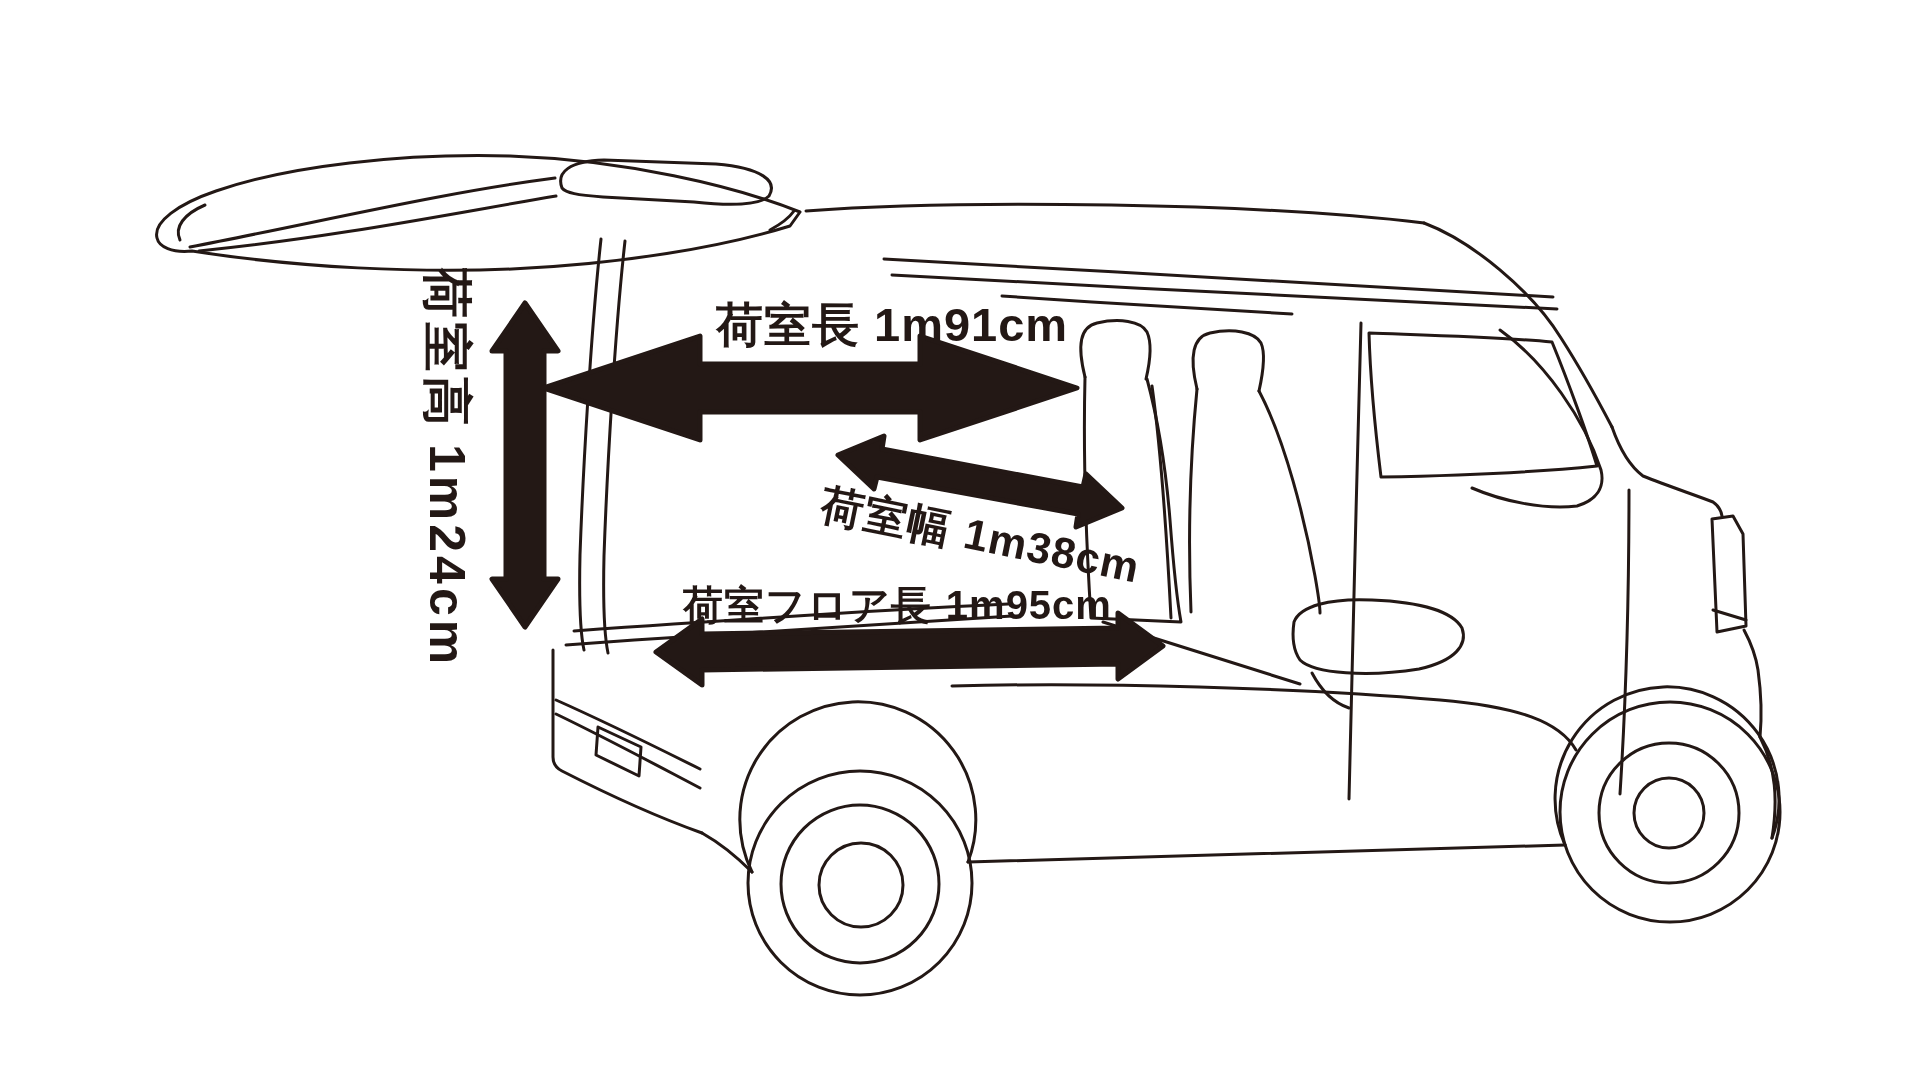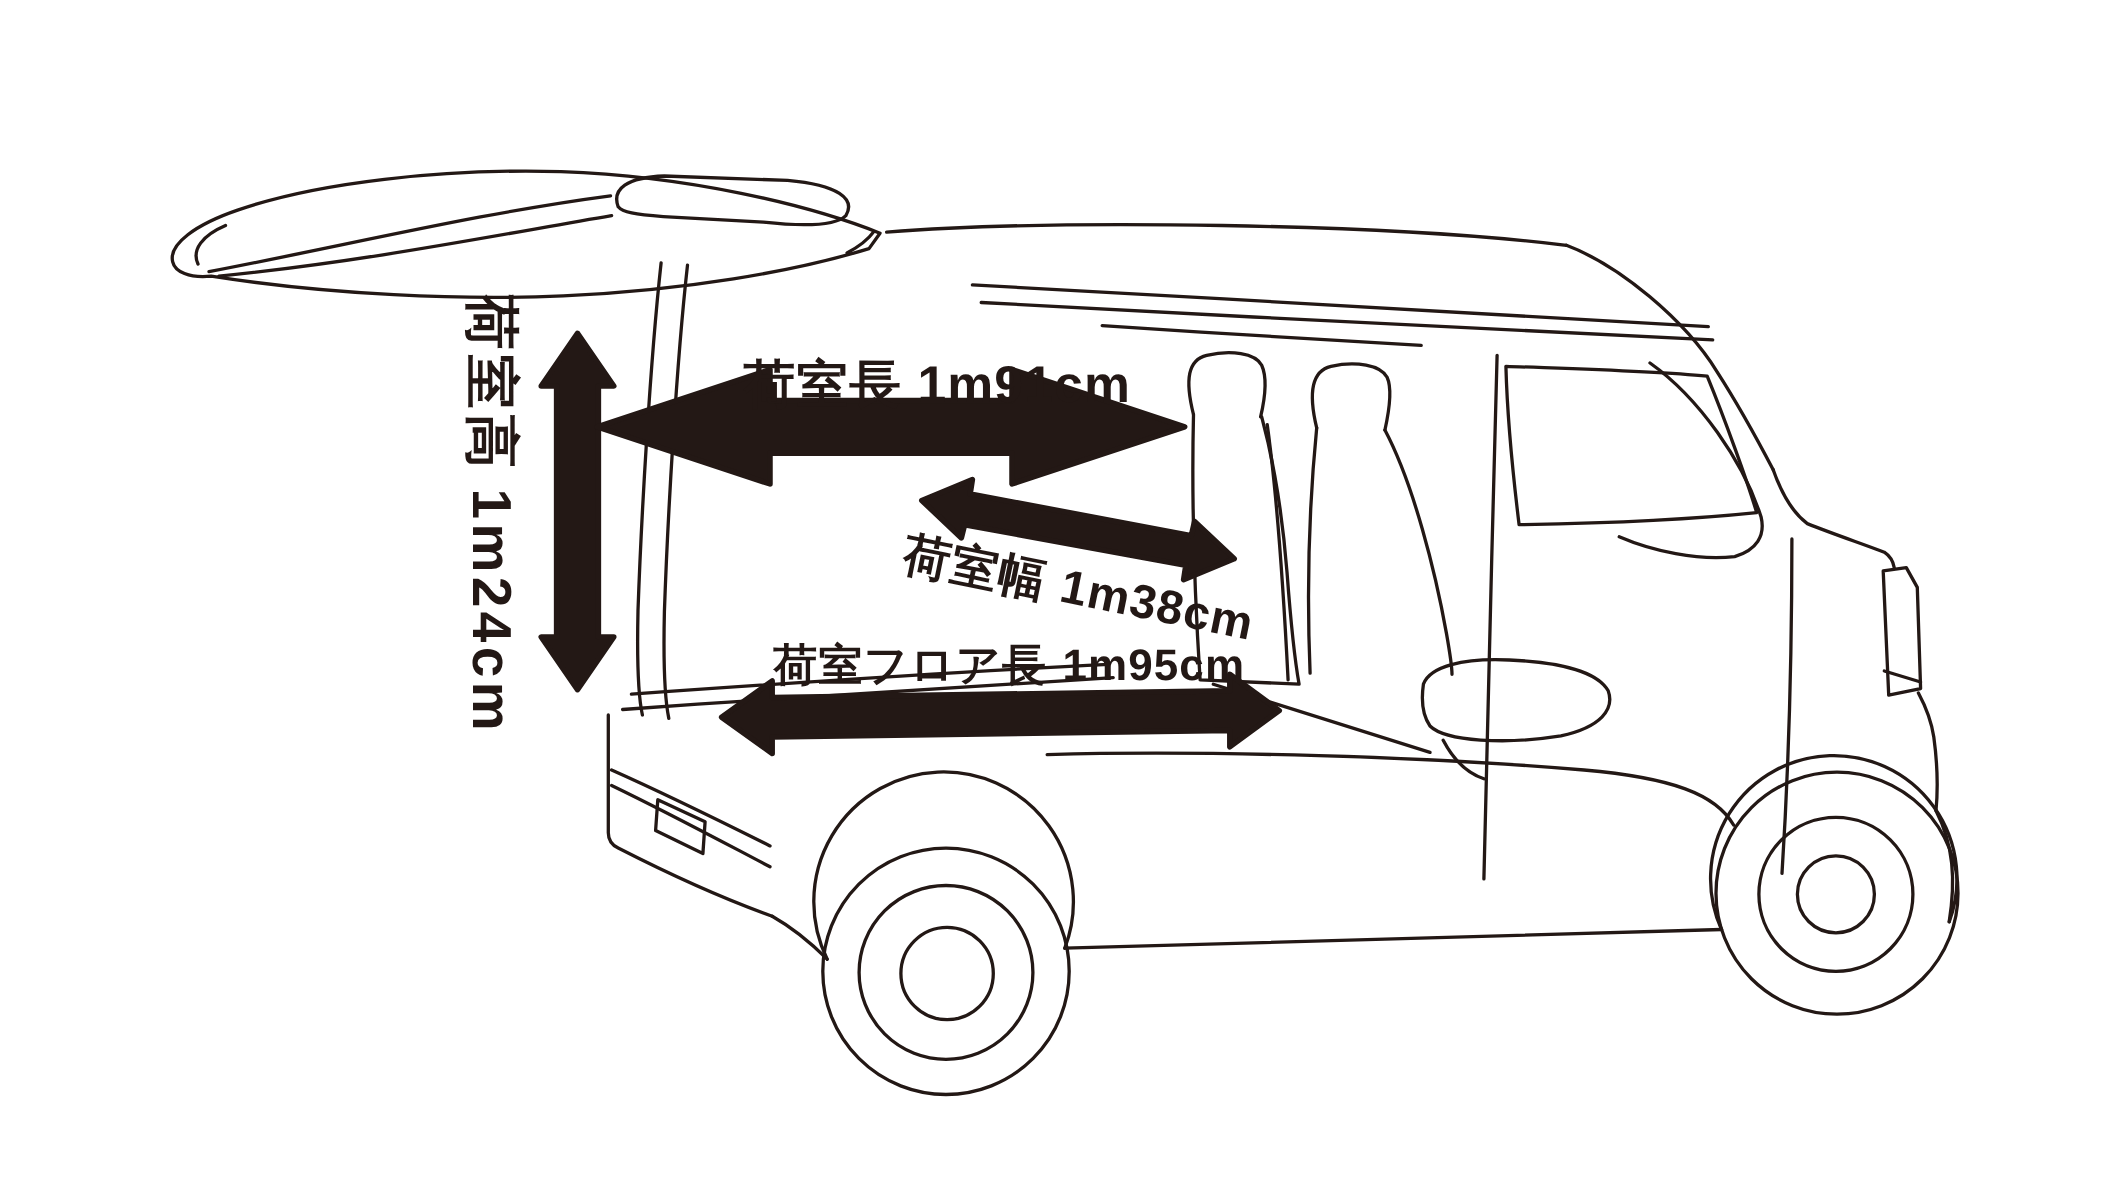--- a/index.html
+++ b/index.html
@@ -21,27 +21,27 @@
     letter-spacing:1px;
     line-height:1.05;
   }
   .dim-label .val{margin-left:14px;}
   #label-cargo-height{
     left:473px;top:268px;
     font-size:50px;letter-spacing:4px;
     transform:rotate(90deg);
     transform-origin:0 0;
   }
-  #label-cargo-length{left:676px;top:300px;font-size:47px;margin-top:24px;}
+  #label-cargo-length{left:716px;top:300px;font-size:47px;}
   #label-cargo-width{
     left:826px;top:482px;font-size:43px;
     transform:rotate(11.5deg);
     transform-origin:0 0;
   }
-  #label-cargo-floor-length{left:703px;top:584px;font-size:40px;}
+  #label-cargo-floor-length{left:683px;top:584px;font-size:40px;}
 </style>
 </head>
 <body>
 
 <div id="stage">
 
   <svg id="artwork" viewBox="0 0 1920 1080">
 
     <g class="car-line">
 

